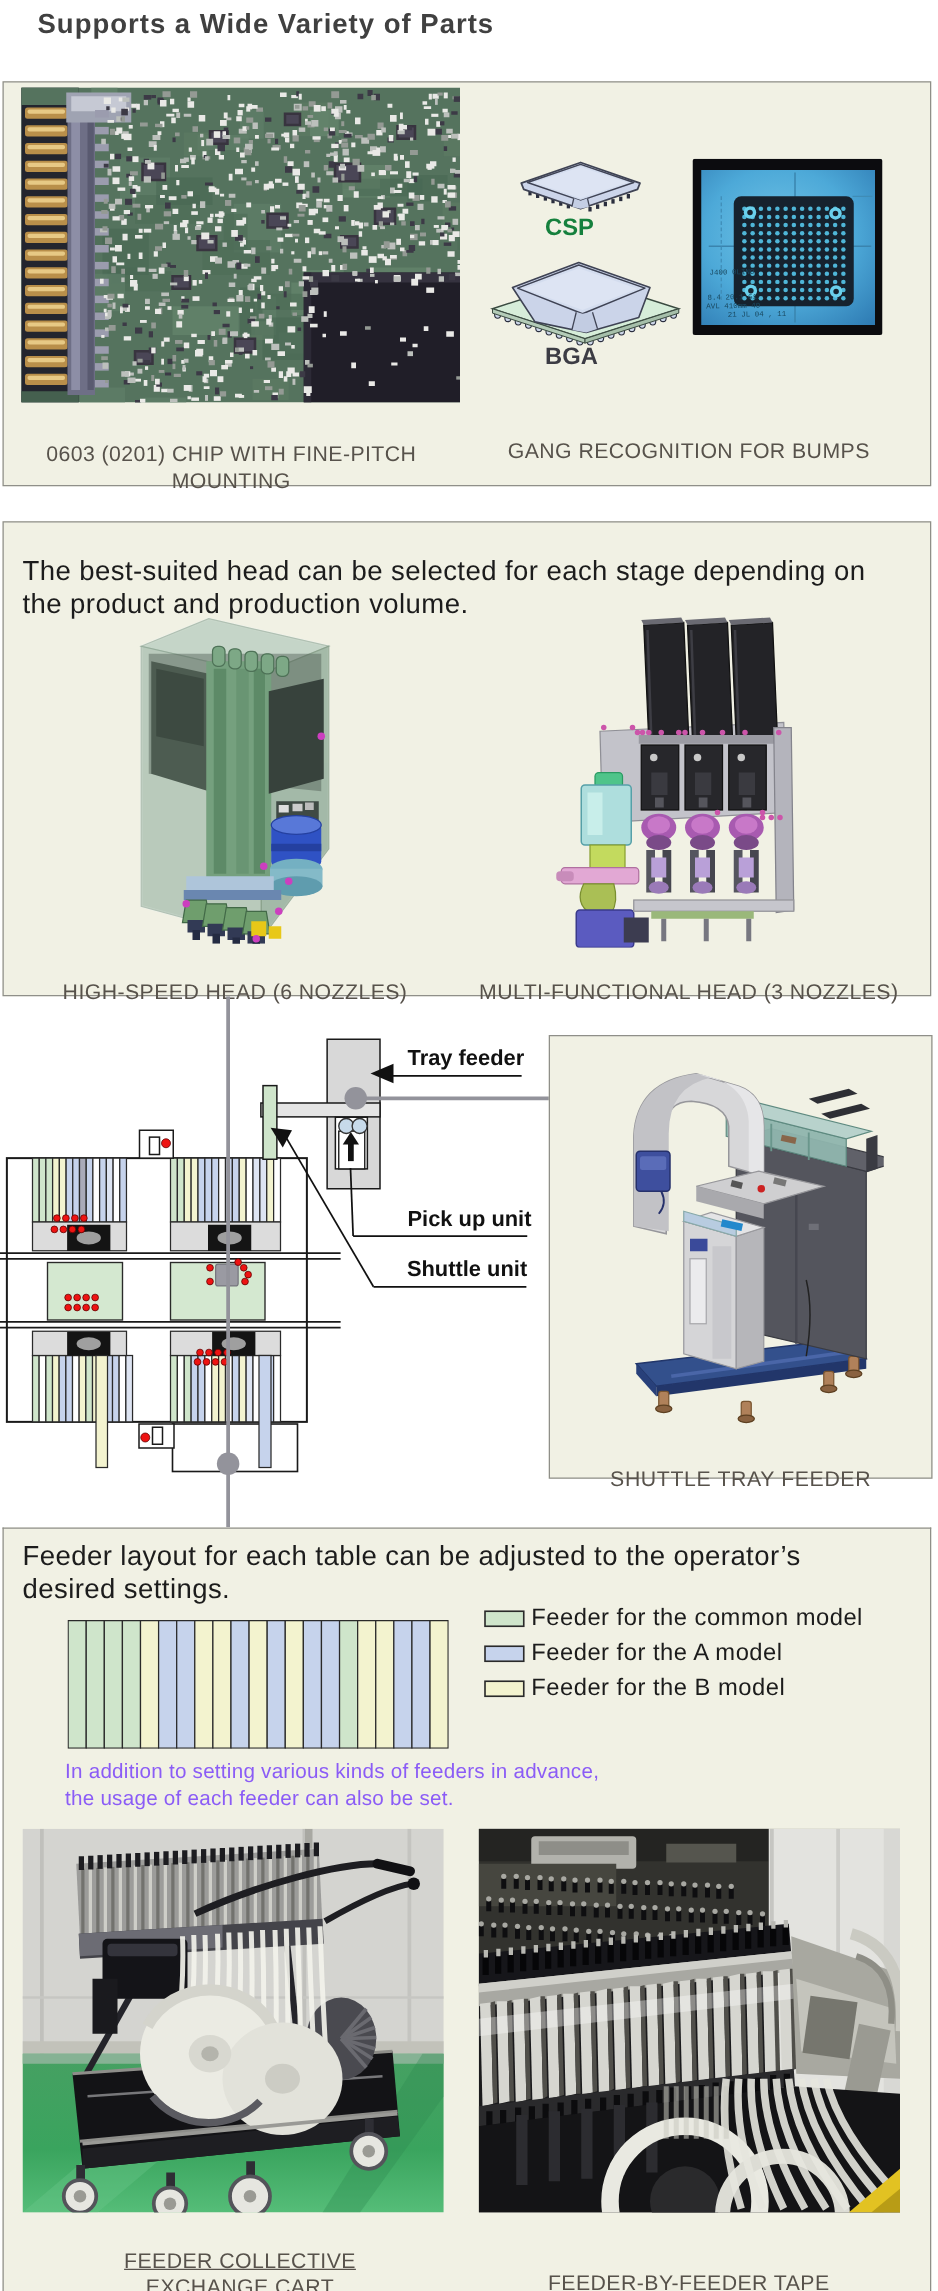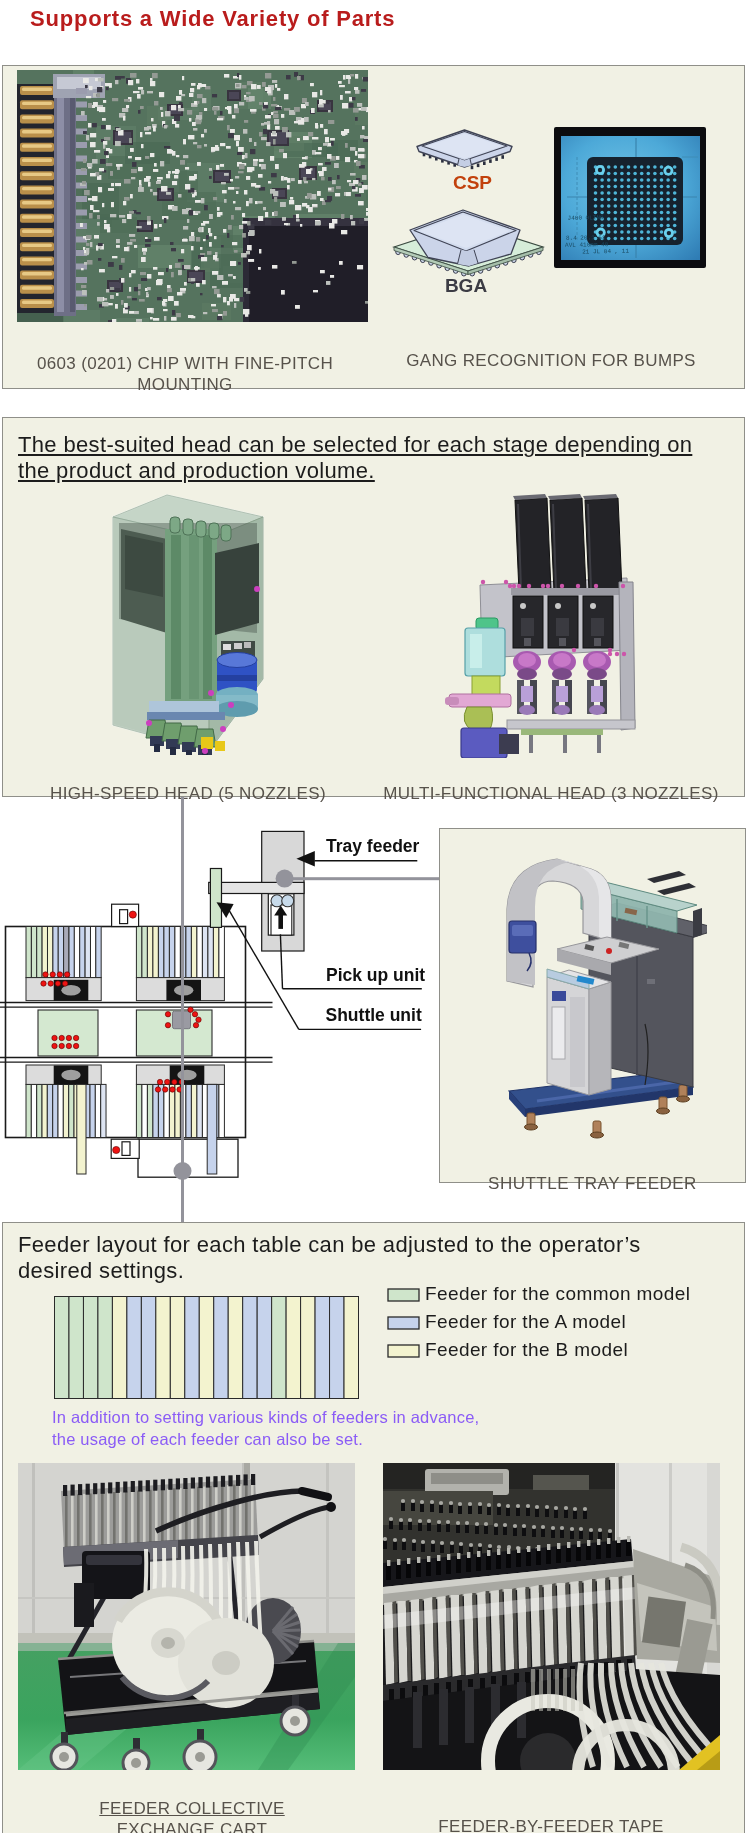--- a/index.html
+++ b/index.html
@@ -5,21 +5,21 @@
 html,body{margin:0;padding:0;}
 body{width:750px;height:1833px;position:relative;background:#fff;font-family:"Liberation Sans",sans-serif;overflow:hidden;}
 .abs{position:absolute;}
 .box{position:absolute;left:2px;width:743px;background:#f1f1e4;border:1px solid #8f8f89;box-sizing:border-box;}
 .cap{position:absolute;color:#57524b;font-size:17px;letter-spacing:.35px;text-align:center;line-height:21px;margin-top:20px;}
 .body-t{position:absolute;color:#1c1c1c;font-size:22px;line-height:26px;letter-spacing:.35px;}
 svg{display:block;}
 </style>
 </head>
 <body>
-<div class="abs" style="left:30px;top:6px;font-size:22px;font-weight:bold;color:#b91c1c;letter-spacing:0.8px;">Supports a Wide Variety of Parts</div>
+<div class="abs" style="left:30px;top:6px;font-size:22px;font-weight:bold;color:#404040;letter-spacing:0.8px;">Supports a Wide Variety of Parts</div>
 
 <div class="box" style="top:65px;height:324px;"></div>
 <div class="abs" id="pcb" style="left:17px;top:70px;">
     <svg width="351" height="252">
       <rect width="351" height="252" fill="#55735e"></rect>
       <rect x="141" y="38" width="41" height="12" fill="#60806a" opacity="0.6"></rect>
       <rect x="69" y="147" width="51" height="16" fill="#4d6c57" opacity="0.6"></rect>
       <rect x="175" y="18" width="19" height="23" fill="#60806a" opacity="0.6"></rect>
       <rect x="79" y="56" width="40" height="38" fill="#60806a" opacity="0.6"></rect>
       <rect x="222" y="12" width="24" height="27" fill="#5d7b64" opacity="0.6"></rect>
@@ -945,21 +945,21 @@
       <rect x="87.3" y="33.3" width="2.6" height="3.6" fill="#2a2e3e"></rect>
       <rect x="93.4" y="31.2" width="2.6" height="3.6" fill="#2a2e3e"></rect>
 <polygon points="9,22.5 56.5,6 104,22.5 102,27.5 56.5,43 11,27.5" fill="#ccd5ea" stroke="#3f4354" stroke-width="1.4" stroke-linejoin="round"></polygon>
 <polygon points="56.5,7.5 99,22 56.5,36.5 14,22" fill="#d3dcee" stroke="#3f4354" stroke-width="1.1" stroke-linejoin="round"></polygon>
 <polygon points="56.5,36.5 51,34.6 49.5,41.3 56.5,43 63.5,41.3 62,34.6" fill="#c4cee4"></polygon>
 <line x1="51" y1="34.8" x2="49.5" y2="41.3" stroke="#3f4354" stroke-width="1"></line>
 <line x1="62" y1="34.8" x2="63.5" y2="41.3" stroke="#3f4354" stroke-width="1"></line>
 <polygon points="56.5,9.5 94,22 56.5,34.5 19,22" fill="#dde4f3"></polygon>
 </svg>
   </div>
-<div class="abs" style="left:436px;top:172px;width:56px;text-align:right;font-size:19px;font-weight:bold;color:#c2410c;">CSP</div>
+<div class="abs" style="left:436px;top:172px;width:56px;text-align:left;font-size:19px;font-weight:bold;color:#15803d;">CSP</div>
 <div class="abs" style="left:390px;top:204px;">
 <svg width="158" height="76">
 <ellipse cx="8.1" cy="47.8" rx="2.4" ry="2.8" fill="#ccd6e8" stroke="#2a2e3e" stroke-width="0.9"></ellipse>
       <ellipse cx="16.3" cy="50.5" rx="2.4" ry="2.8" fill="#ccd6e8" stroke="#2a2e3e" stroke-width="0.9"></ellipse>
       <ellipse cx="24.6" cy="53.2" rx="2.4" ry="2.8" fill="#ccd6e8" stroke="#2a2e3e" stroke-width="0.9"></ellipse>
       <ellipse cx="32.8" cy="55.8" rx="2.4" ry="2.8" fill="#ccd6e8" stroke="#2a2e3e" stroke-width="0.9"></ellipse>
       <ellipse cx="41.0" cy="58.5" rx="2.4" ry="2.8" fill="#ccd6e8" stroke="#2a2e3e" stroke-width="0.9"></ellipse>
       <ellipse cx="49.2" cy="61.2" rx="2.4" ry="2.8" fill="#ccd6e8" stroke="#2a2e3e" stroke-width="0.9"></ellipse>
       <ellipse cx="57.4" cy="63.8" rx="2.4" ry="2.8" fill="#ccd6e8" stroke="#2a2e3e" stroke-width="0.9"></ellipse>
       <ellipse cx="65.7" cy="66.5" rx="2.4" ry="2.8" fill="#ccd6e8" stroke="#2a2e3e" stroke-width="0.9"></ellipse>
@@ -977,21 +977,21 @@
 <polygon points="4,43 78,67 78,70.5 4,46.5" fill="#b4ccb8" stroke="#3a4a40" stroke-width="0.8"></polygon>
 <polygon points="78,67 153,43 153,46.5 78,70.5" fill="#a6bfaa" stroke="#3a4a40" stroke-width="0.8"></polygon>
 <polygon points="20,26 73,6 130,26 121,50 79,62 38,53.5" fill="#cbd4e9" stroke="#3f4354" stroke-width="1.3" stroke-linejoin="round"></polygon>
 <polygon points="73,8 126,26.5 76,47 24,26.5" fill="#d3dcee" stroke="#3f4354" stroke-width="1.1" stroke-linejoin="round"></polygon>
 <polygon points="76,47 71,45.6 67.5,60 79,62 88,59 84,45.8" fill="#c2cce2"></polygon>
 <line x1="71" y1="45.8" x2="67.5" y2="60" stroke="#3f4354" stroke-width="1"></line>
 <line x1="84" y1="45.8" x2="88" y2="59" stroke="#3f4354" stroke-width="1"></line>
 <polygon points="73,10.5 120,27 76,44 29,27" fill="#dde4f3"></polygon>
 </svg>
   </div>
-<div class="abs" style="left:436px;top:275px;width:60px;text-align:center;font-size:19px;font-weight:bold;color:#3c3c44;">BGA</div>
+<div class="abs" style="left:436px;top:275px;width:60px;text-align:left;font-size:19px;font-weight:bold;color:#3c3c44;">BGA</div>
 <div class="cap" style="left:395px;top:330px;width:312px;">GANG RECOGNITION FOR BUMPS</div>
 <div class="abs" id="bluescreen" style="left:554px;top:127px;">
 <svg width="152" height="141">
 <defs>
         <radialGradient id="scr" cx="45%" cy="42%" r="78%">
           <stop offset="0%" stop-color="#72c4e6"></stop>
           <stop offset="55%" stop-color="#4da9d8"></stop>
           <stop offset="100%" stop-color="#2f7cb4"></stop>
         </radialGradient>
       </defs>
@@ -1171,21 +1171,21 @@
 <g fill="#1a4a62" font-size="6" font-family="Liberation Mono" transform="rotate(-1)">
 <text x="12" y="93">J400 0LIN0</text>
         <text x="10" y="113">8.4 20.1 61</text>
         <text x="9" y="120">AVL 410mm 40</text>
         <text x="26" y="127">21 JL 04 , 11</text>
 </g>
 </svg>
   </div>
 
 <div class="box" style="top:417px;height:380px;"></div>
-<div class="body-t" style="left:18px;top:432px;width:720px;text-decoration:underline;">The best-suited head can be selected for each stage depending on<br>the product and production volume.</div>
+<div class="body-t" style="left:18px;top:444px;width:720px;">The best-suited head can be selected for each stage depending on<br>the product and production volume.</div>
 <div class="abs" id="head1" style="left:105px;top:493px;">
     <svg width="165" height="262">
       <polygon points="8,24 62,2 158,24 158,186 104,258 8,232" fill="#ccd8cc" stroke="#eef2ec" stroke-width="2" opacity="0.8"></polygon>
       <polygon points="8,24 62,2 158,24 104,46" fill="#c2d4c6" opacity="0.8" stroke="#a0b4a4" stroke-width="1"></polygon>
       <polygon points="8,24 104,46 104,258 8,232" fill="#a8bfae" opacity="0.6" stroke="#8aa391" stroke-width="1"></polygon>
       <polygon points="104,46 158,24 158,186 104,258" fill="#90ab97" opacity="0.7" stroke="#7e977f" stroke-width="1"></polygon>
       <polygon points="14,30 152,30 152,140 14,126" fill="#4e5c52" opacity="0.45"></polygon>
       <polygon points="16,36 62,46 62,140 16,126" fill="#4d5c51"></polygon>
       <polygon points="20,42 58,50 58,104 20,96" fill="#3d4a41"></polygon>
       <rect x="60" y="36" width="52" height="174" fill="#75a07e"></rect>
@@ -1311,21 +1311,21 @@
       <rect x="163" y="190" width="7" height="34" fill="#46464f"></rect>
       <rect x="154" y="196" width="12" height="16" fill="#b9a0d8"></rect>
       <ellipse cx="160" cy="220" rx="8" ry="5" fill="#9a7ab8"></ellipse>
       <rect x="70" y="230" width="128" height="9" fill="#c6c6cc" stroke="#94949a" stroke-width="1"></rect>
       <rect x="84" y="239" width="82" height="6" fill="#9ab87a"></rect>
       <rect x="92" y="245" width="4" height="18" fill="#777780"></rect>
       <rect x="126" y="245" width="4" height="18" fill="#777780"></rect>
       <rect x="160" y="245" width="4" height="18" fill="#777780"></rect>
     </svg>
   </div>
-<div class="cap" style="left:28px;top:763px;width:320px;">HIGH-SPEED HEAD (5 NOZZLES)</div>
+<div class="cap" style="left:28px;top:763px;width:320px;">HIGH-SPEED HEAD (6 NOZZLES)</div>
 <div class="cap" style="left:380px;top:763px;width:342px;">MULTI-FUNCTIONAL HEAD (3 NOZZLES)</div>
 
 <div class="abs" id="schem" style="left:0px;top:797px;font-weight:bold;">
     <svg width="750" height="425">
       <rect x="5.5" y="129.5" width="240" height="211" fill="#ffffff" stroke="#1a1a1a" stroke-width="1.6"></rect>
       <rect x="26.0" y="129.5" width="5.37" height="51.099999999999994" fill="#cfe5cb" stroke="#2a2a2a" stroke-width="1"></rect>
       <rect x="31.4" y="129.5" width="5.37" height="51.099999999999994" fill="#cfe5cb" stroke="#2a2a2a" stroke-width="1"></rect>
       <rect x="36.7" y="129.5" width="5.37" height="51.099999999999994" fill="#cfe5cb" stroke="#2a2a2a" stroke-width="1"></rect>
       <rect x="42.1" y="129.5" width="5.37" height="51.099999999999994" fill="#f3f3cf" stroke="#2a2a2a" stroke-width="1"></rect>
       <rect x="47.5" y="129.5" width="5.37" height="51.099999999999994" fill="#f3f3cf" stroke="#2a2a2a" stroke-width="1"></rect>

